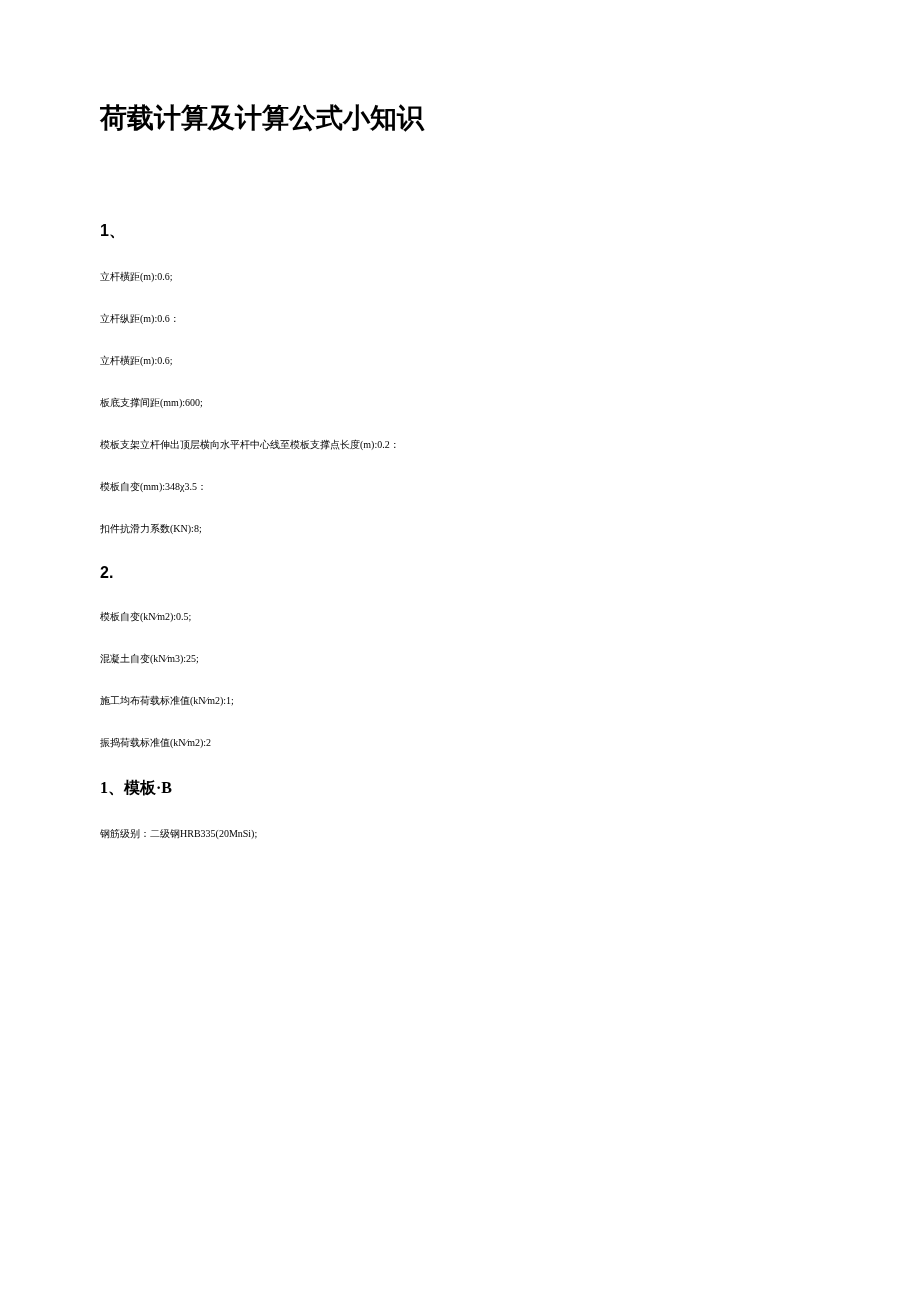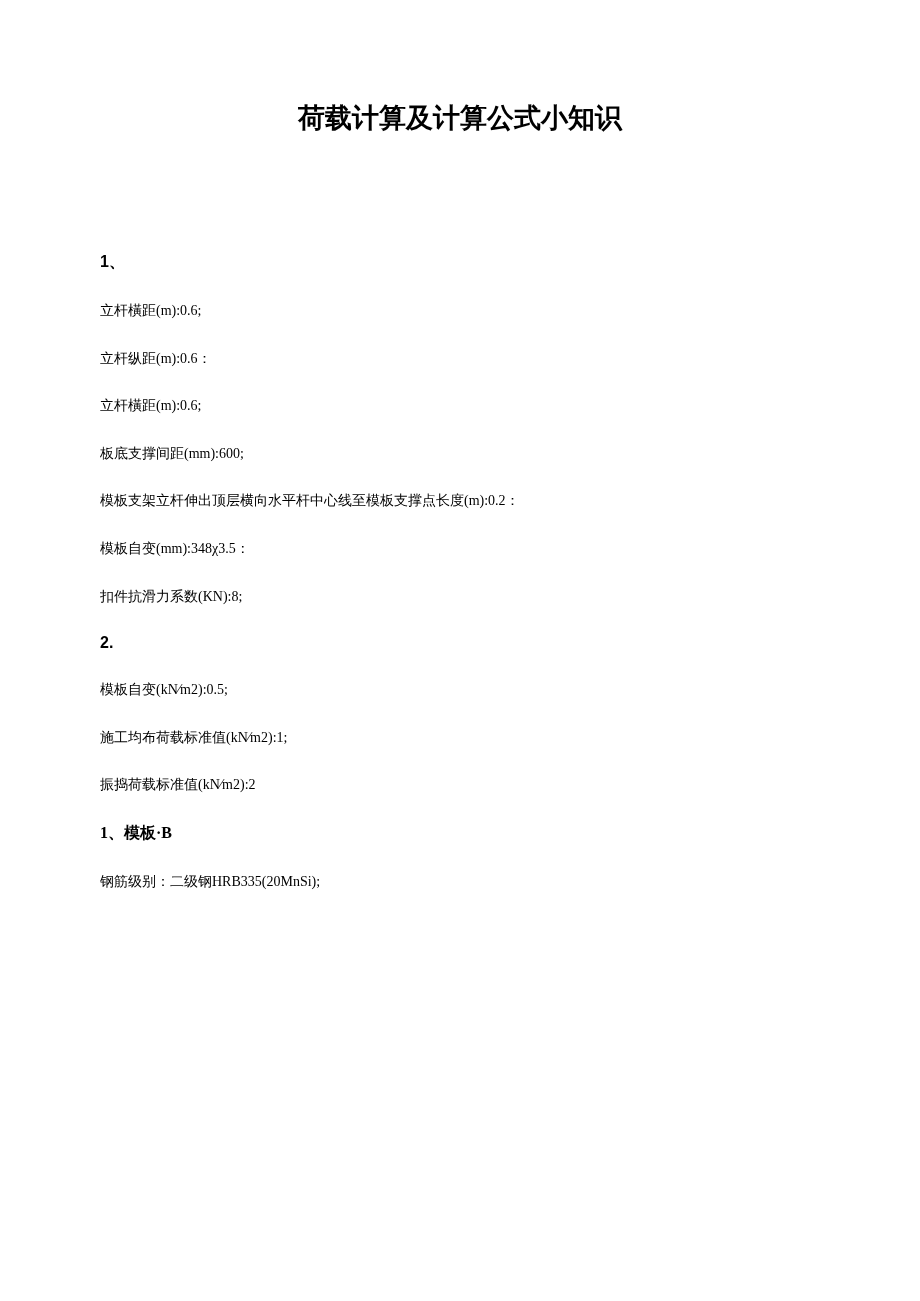--- a/index.html
+++ b/index.html
@@ -11,35 +11,35 @@
     width: 920px;
     height: 1301px;
     background: #ffffff;
     font-family: "SimSun", "宋体", serif;
     color: #000000;
     padding: 100px 100px 60px 100px;
   }
   .title {
     font-size: 27px;
     font-weight: bold;
-    text-align: center;
-    margin-bottom: 116px;
+    text-align: left;
+    margin-bottom: 85px;
     font-family: "SimHei", "黑体", sans-serif;
   }
   .section-num {
     font-size: 16px;
     font-weight: bold;
     margin-bottom: 28px;
     font-family: Arial, sans-serif;
   }
   .section-num-cn {
     font-family: "SimSun", "宋体", serif;
   }
   .line {
-    font-size: 14px;
+    font-size: 10px;
     margin-bottom: 28px;
     line-height: 1.4;
   }
 </style>
 </head>
 <body>
 
 <div class="title">荷载计算及计算公式小知识</div>
 
 <div>
@@ -49,20 +49,21 @@
   <div class="line">立杆橫距(m):0.6;</div>
   <div class="line">板底支撑间距(mm):600;</div>
   <div class="line">模板支架立杆伸出顶层横向水平杆中心线至模板支撑点长度(m):0.2：</div>
   <div class="line">模板自变(mm):348χ3.5：</div>
   <div class="line">扣件抗滑力系数(KN):8;</div>
 </div>
 
 <div>
   <div class="section-num"><span>2.</span></div>
   <div class="line">模板自变(kN⁄m2):0.5;</div>
+  <div class="line">混凝土自变(kN⁄m3):25;</div>
   <div class="line">施工均布荷载标准值(kN⁄m2):1;</div>
   <div class="line">振捣荷载标准值(kN⁄m2):2</div>
 </div>
 
 <div>
   <div class="section-num"><span class="section-num-cn">1、模板·B</span></div>
   <div class="line">钢筋级别：二级钢HRB335(20MnSi);</div>
 </div>
 
 </body></html>

